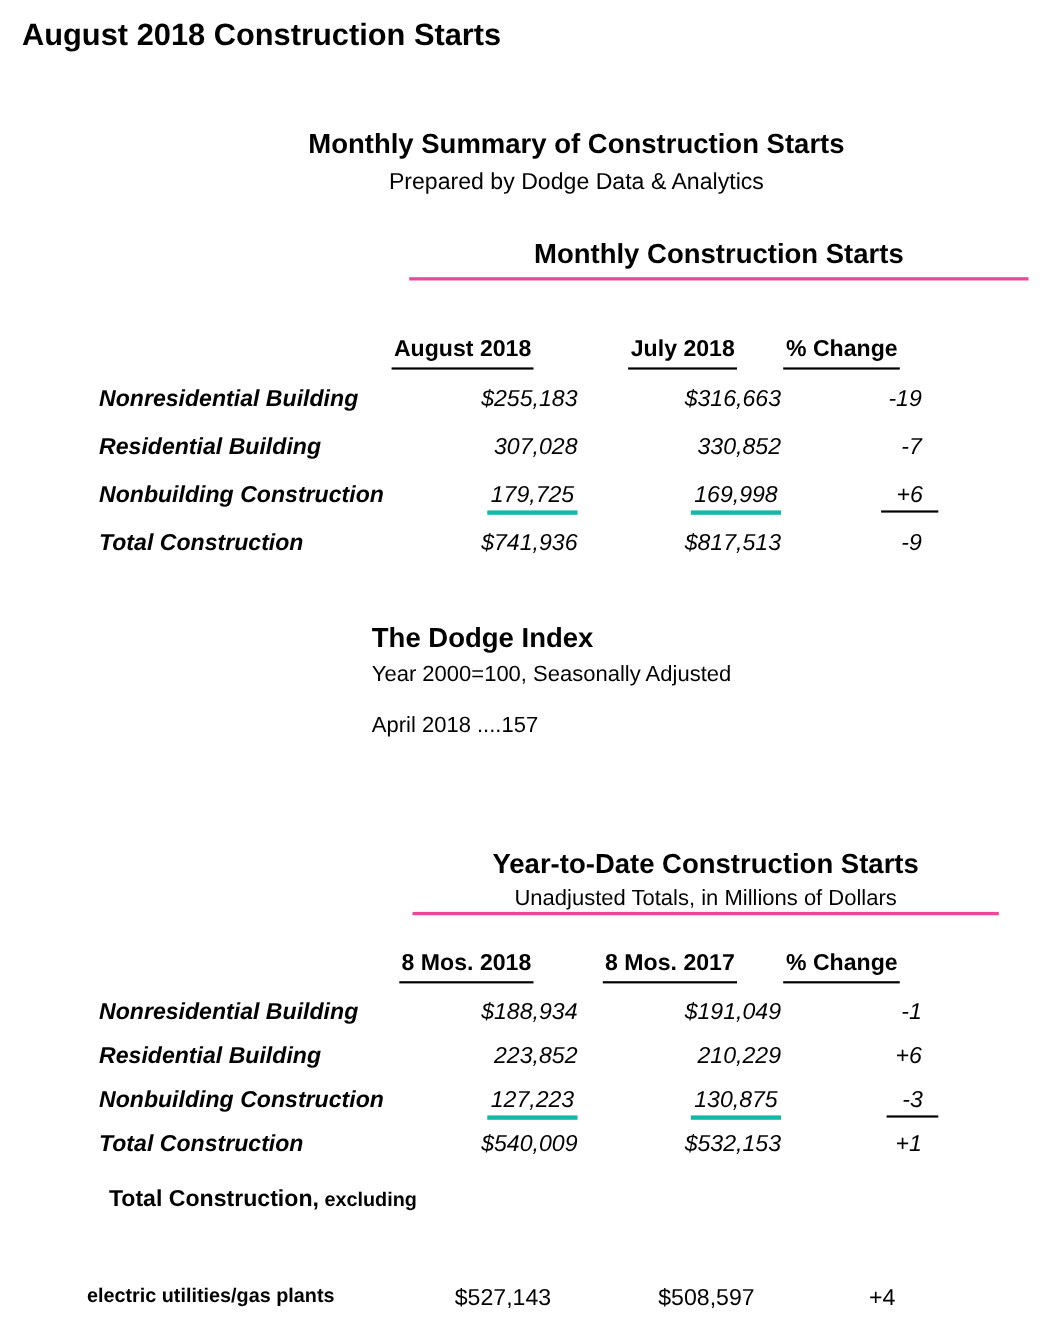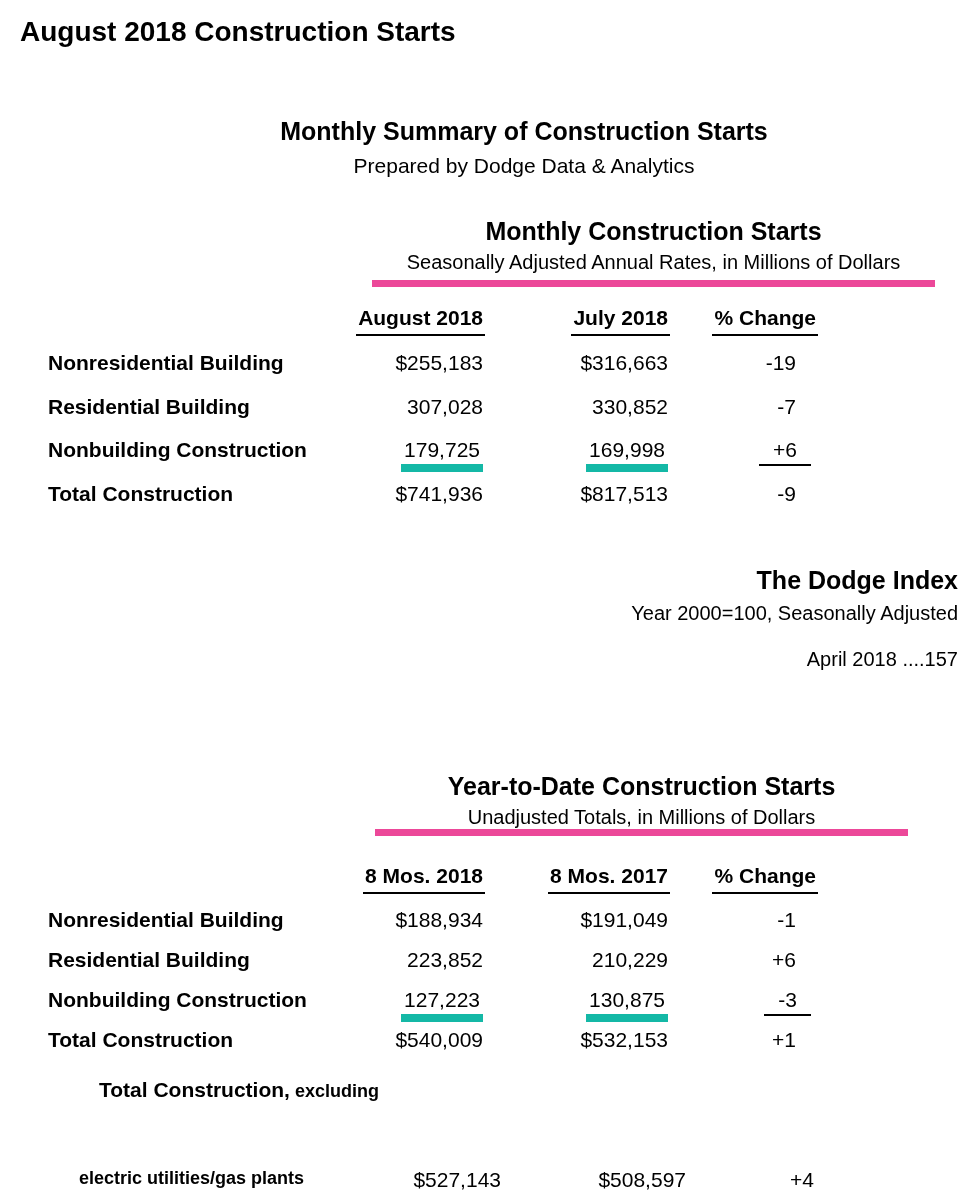--- a/index.html
+++ b/index.html
@@ -5,49 +5,49 @@
   html,body{margin:0;padding:0;background:#fff;}
   .page{position:relative;width:962px;height:1200px;background:#ffffff;overflow:hidden;
         font-family:"Liberation Sans",sans-serif;color:#000;}
 
   .h1{position:absolute;left:20px;top:16px;font-size:28px;font-weight:bold;letter-spacing:0;}
 
   .dochead{position:absolute;left:88px;top:94px;width:872px;text-align:center;}
   .dochead .t{font-size:25px;font-weight:bold;margin-top:23px;}
   .dochead .s{font-size:21px;margin-top:8px;}
 
-  .sechead{position:absolute;text-align:center;border-bottom:7px solid #ec4899;}
+  .sechead{position:absolute;text-align:center;border-bottom:3px solid #ec4899;}
   .sechead .t{font-size:25px;font-weight:bold;}
   .sechead .s{font-size:20px;margin-top:5px;}
   #mhead{left:372px;top:217px;width:563px;padding-bottom:6px;}
   #yhead{left:375px;top:772px;width:533px;padding-bottom:0;}
 
   .tgrid{position:absolute;left:0;width:962px;display:grid;
          grid-template-columns:300px 135px 185px 148px;
          padding-left:50px;box-sizing:border-box;}
   .thead .c{text-align:right;font-size:21px;font-weight:bold;}
   .hu{display:inline-block;border-bottom:2px solid #000;padding:0 2px 4px 2px;}
   #mthead{top:306px;}
   #ythead{top:864px;}
 
   .rows{position:absolute;left:0;width:962px;}
   #mrows{top:351px;}
   #yrows{top:908px;}
   .trow{display:grid;grid-template-columns:300px 135px 185px 148px;
-        padding-left:48px;box-sizing:border-box;font-size:21px;align-items:start;}
+        padding-left:90px;box-sizing:border-box;font-size:21px;align-items:start;font-style:italic;}
   #mrows .trow{height:43.5px;}
   #yrows .trow{height:40px;}
   .trow .lbl{font-weight:bold;white-space:nowrap;}
   .trow .val{text-align:right;}
   .trow .pct{text-align:right;}
   .pct .in{display:inline-block;margin-right:20px;}
-  .val .vu{display:inline-block;border-bottom:8px solid #14b8a6;padding:0 3px 2px 3px;}
+  .val .vu{display:inline-block;border-bottom:4px solid #14b8a6;padding:0 3px 2px 3px;}
   .pct .pu{display:inline-block;border-bottom:2px solid #000;padding:0 14px 2px 14px;margin-right:5px;}
 
-  #dodge{position:absolute;left:338px;top:566px;width:620px;text-align:right;}
+  #dodge{position:absolute;left:338px;top:566px;width:620px;text-align:left;}
   #dodge .t{font-size:25px;font-weight:bold;}
   #dodge .s{font-size:20px;margin-top:7px;}
   #dodge .line1{font-size:20px;margin-top:23px;}
   #dodge .line2{font-size:20px;margin-top:16px;}
 
   #exrow1{position:absolute;top:1078px;left:0;width:962px;padding-left:99px;box-sizing:border-box;}
   #exrow1 .big{font-size:21px;font-weight:bold;}
   #exrow1 .small{font-size:18px;font-weight:bold;}
   #exrow2{top:1168px;font-size:21px;margin-left:16px;}
   #exrow2 .lbl2{font-size:18px;font-weight:bold;padding-left:13px;white-space:nowrap;}
@@ -61,21 +61,20 @@
 
   <div class="h1">August 2018 Construction Starts</div>
 
   <div class="dochead">
     <div class="t">Monthly Summary of Construction Starts</div>
     <div class="s">Prepared by Dodge Data &amp; Analytics</div>
   </div>
 
   <div class="sechead" id="mhead">
     <div class="t">Monthly Construction Starts</div>
-    <div class="s">Seasonally Adjusted Annual Rates, in Millions of Dollars</div>
   </div>
 
   <div class="tgrid thead" id="mthead">
     <div class="c"></div>
     <div class="c"><span class="hu">August 2018</span></div>
     <div class="c"><span class="hu">July 2018</span></div>
     <div class="c"><span class="hu">% Change</span></div>
   </div>
 
   <div class="rows" id="mrows">

